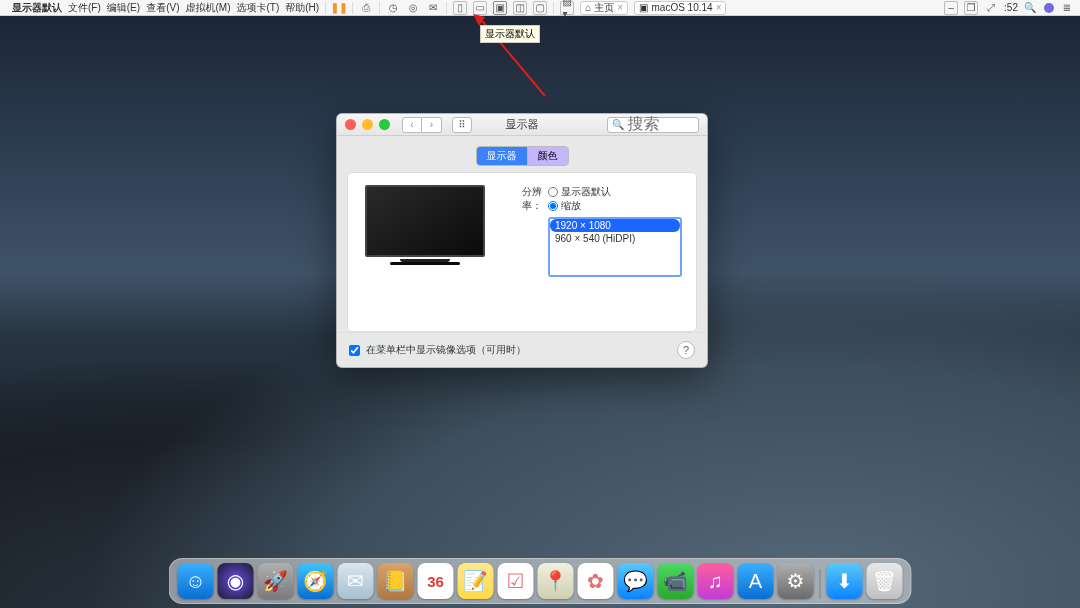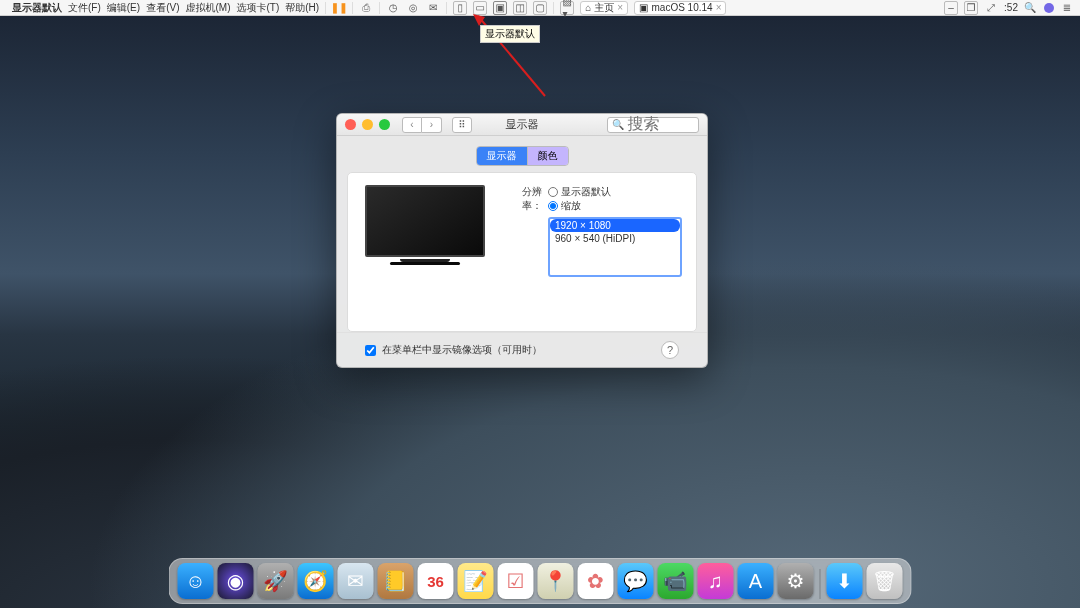--- a/index.html
+++ b/index.html
@@ -70,21 +70,21 @@
 .monitor .stand { width: 50px; height: 3px; background: #222; margin: 2px auto 0; border-radius: 0 0 6px 6px; }
 .monitor .base { width: 70px; height: 3px; background: #0a0a0a; margin: 0 auto; border-radius: 2px; }
 .opts { flex: 1; font-size: 10px; color: #333; }
 .opt-row { display: flex; align-items: flex-start; gap: 6px; margin-bottom: 2px; }
 .opt-row .lbl { width: 38px; text-align: right; font-family: Liberation Serif, serif; }
 .radios label { display: flex; align-items: center; gap: 3px; }
 .radios input { width: 10px; height: 10px; }
 .res-list { margin-top: 4px; border: 2px solid #6ea3ff; border-radius: 3px; background: #fff; width: 134px; height: 60px; overflow: hidden; }
 .res-list .item { padding: 1px 5px; font-size: 10px; }
 .res-list .selected { background: #1a66ff; color: #fff; border-radius: 6px; }
-.footer { padding: 8px 28px; display: flex; align-items: center; gap: 6px; font-size: 10px; color: #333; border-top: 1px solid #e0e0e0; }
+.footer { padding: 8px 12px; display: flex; align-items: center; gap: 6px; font-size: 10px; color: #333; border-top: 1px solid #e0e0e0; }
 .footer input[type=checkbox] { width: 11px; height: 11px; }
 .help { margin-left: auto; width: 18px; height: 18px; border: 1px solid #bbb; border-radius: 50%; background: #fff; display: flex; align-items: center; justify-content: center; font-size: 11px; color: #666; }
 
 .dock {
   position: absolute; bottom: 4px; left: 50%; transform: translateX(-50%);
   background: rgba(230,230,230,.55); border-radius: 14px; padding: 4px 8px;
   display: flex; gap: 4px; align-items: flex-end; z-index: 45;
   backdrop-filter: blur(10px); border: 1px solid rgba(255,255,255,.3);
 }
 .dock .app { width: 36px; height: 36px; border-radius: 8px; display: flex; align-items: center; justify-content: center; font-size: 20px; color: #fff; box-shadow: 0 1px 2px rgba(0,0,0,.25); }

